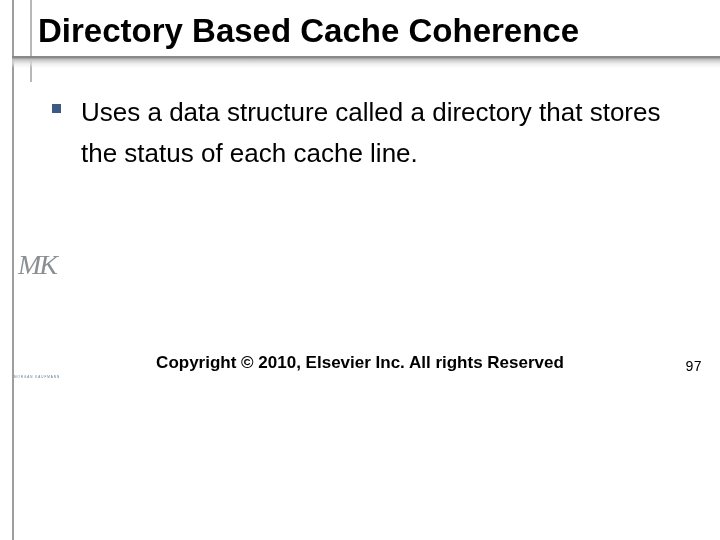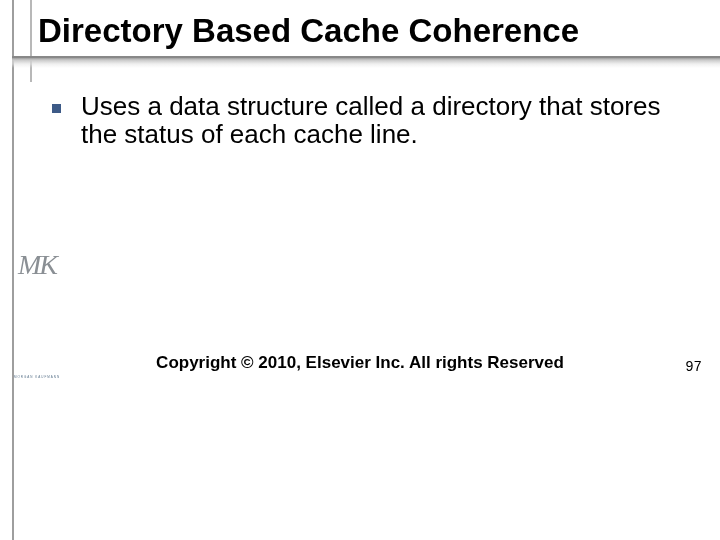--- a/index.html
+++ b/index.html
@@ -72,21 +72,21 @@
   .bullet-square {
     width: 9px;
     height: 9px;
     background: #3d5a87;
     margin-top: 12px;
     margin-right: 20px;
     flex: 0 0 auto;
   }
   .bullet-text {
     font-size: 26px;
-    line-height: 28px;
+    line-height: 41px;
     color: #000;
     font-family: Arial, Helvetica, sans-serif;
   }
   
   .footer-logo {
     position: absolute;
     left: 10px;
     bottom: 8px;
     width: 54px;
     height: 42px;

